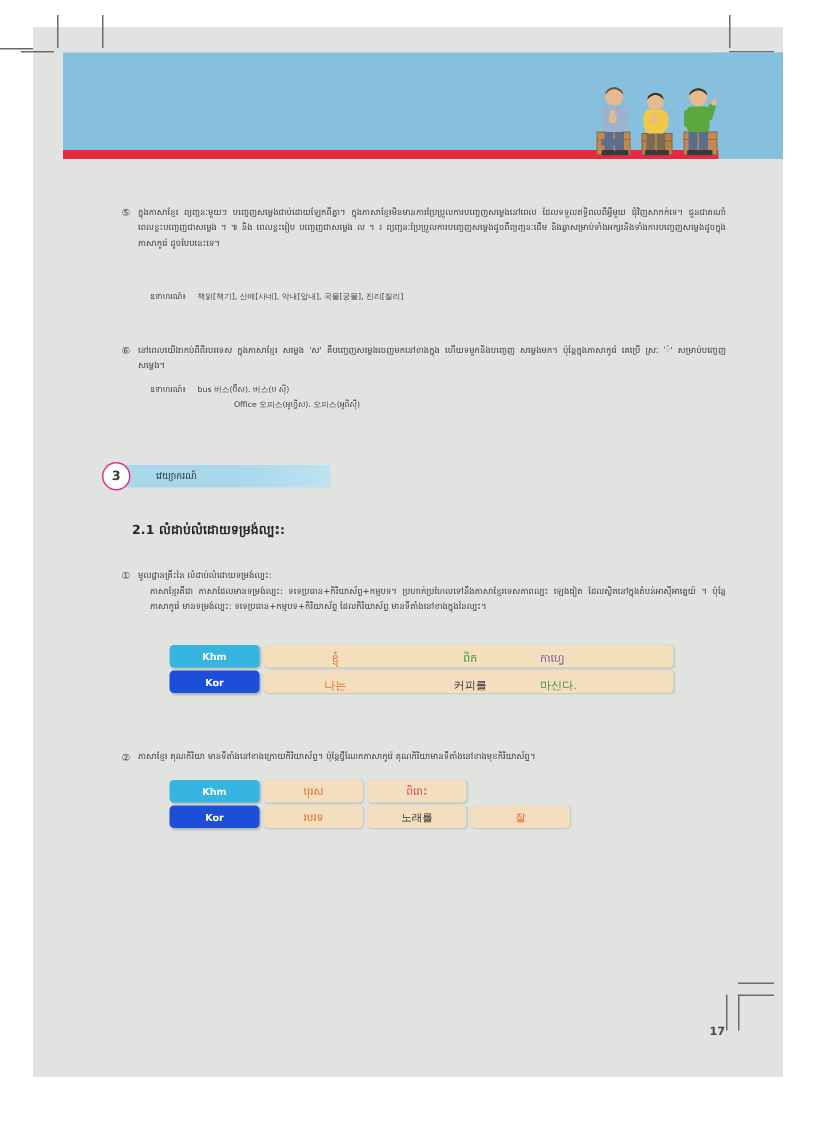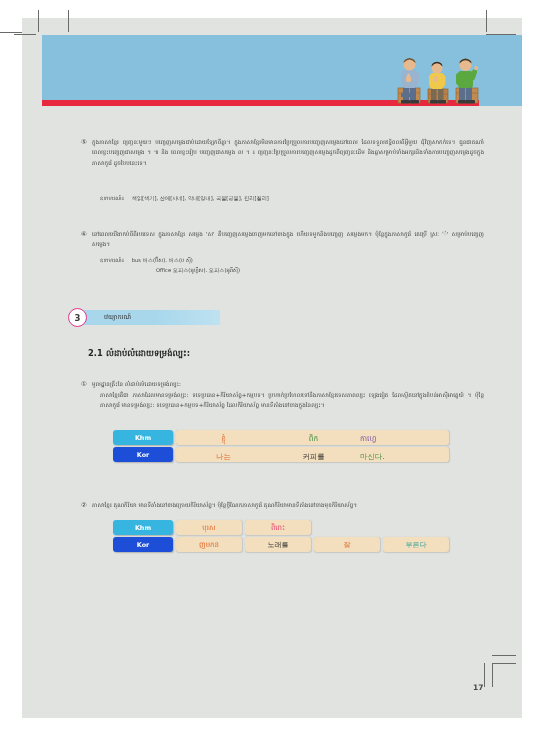--- a/index.html
+++ b/index.html
@@ -368,20 +368,19 @@
 </div>
 
 <div class="ex-table" style="left:113px; top:520px;">
   <div class="ex-row">
     <div class="lang-cell lang-khm">Khm</div>
     <div class="word-cell t2-cell w-orange">បុរស</div>
     <div class="word-cell t2-cell w-pink">ពិរោះ</div>
   </div>
   <div class="ex-row">
     <div class="lang-cell lang-kor">Kor</div>
-    <div class="word-cell t2-cell w-orange">ញមកន</div>
+    <div class="word-cell t2-cell w-orange">របរទ</div>
     <div class="word-cell t2-cell w-dark">노래를</div>
     <div class="word-cell t2-cell w-orange">잘</div>
-    <div class="word-cell t2-cell w-teal">부른다</div>
   </div>
 </div>
 
 <div id="page-number">17</div>
 
 </body></html>

